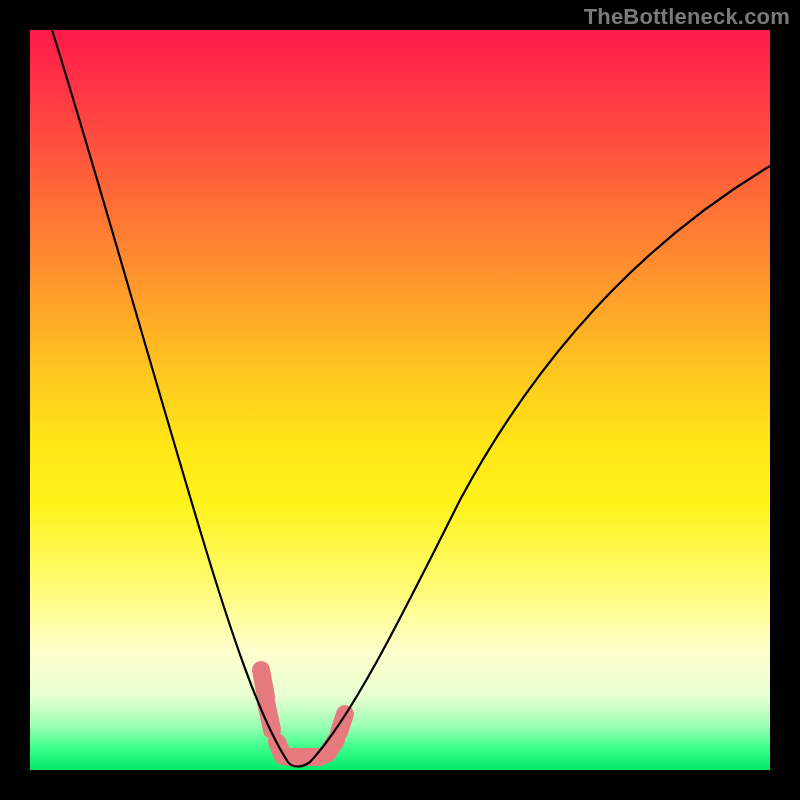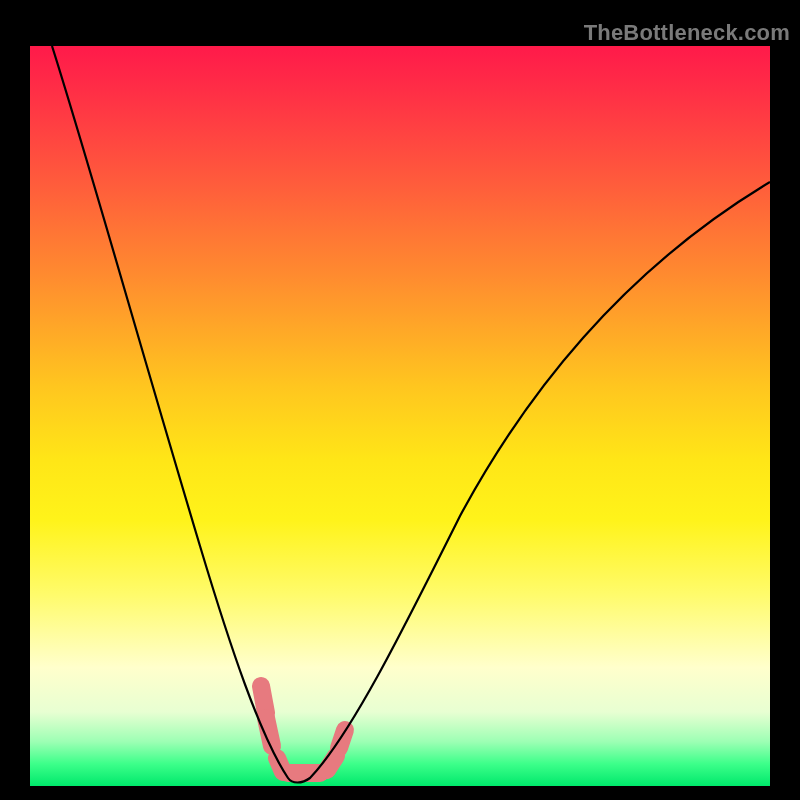--- a/index.html
+++ b/index.html
@@ -2,21 +2,20 @@
 <html><head>
 <meta charset="utf-8">
 <style>
   * { margin: 0; padding: 0; box-sizing: border-box; }
   html, body { width: 800px; height: 800px; background: #000; overflow: hidden; }
   .frame {
     position: absolute;
     left: 0; top: 0;
     width: 800px; height: 612px;
     background: #000;
-    margin-top: 16px;
   }
   .plot {
     position: absolute;
     left: 30px; top: 30px;
     width: 740px; height: 740px;
     background: linear-gradient(to bottom,
       #ff1a4a 0%,
       #ff2e46 6%,
       #ff5a3c 18%,
       #ff8f2e 32%,

